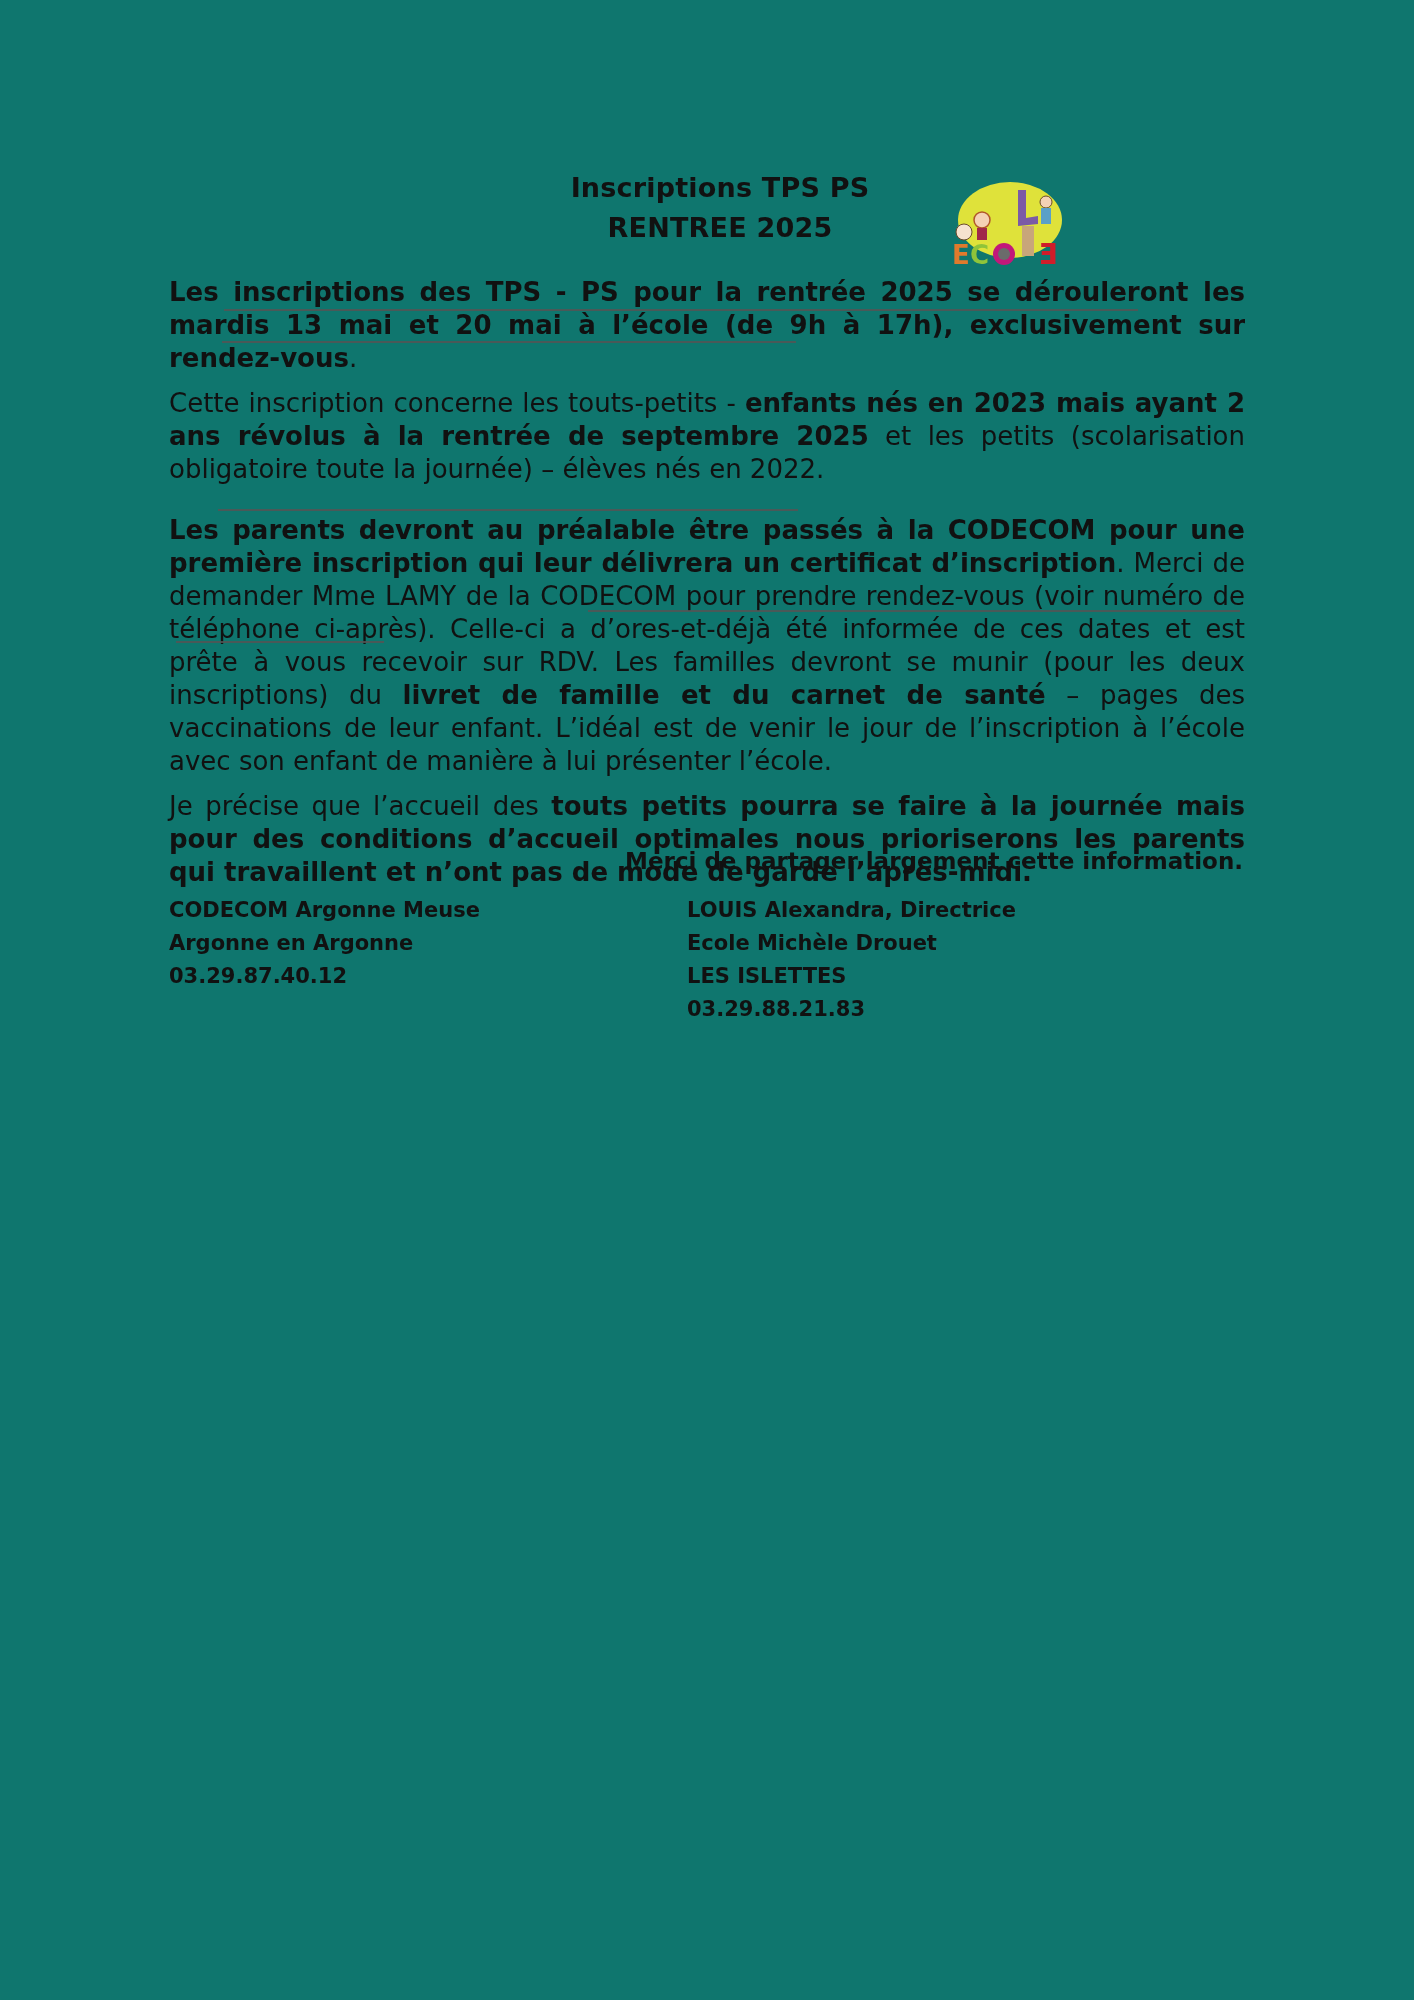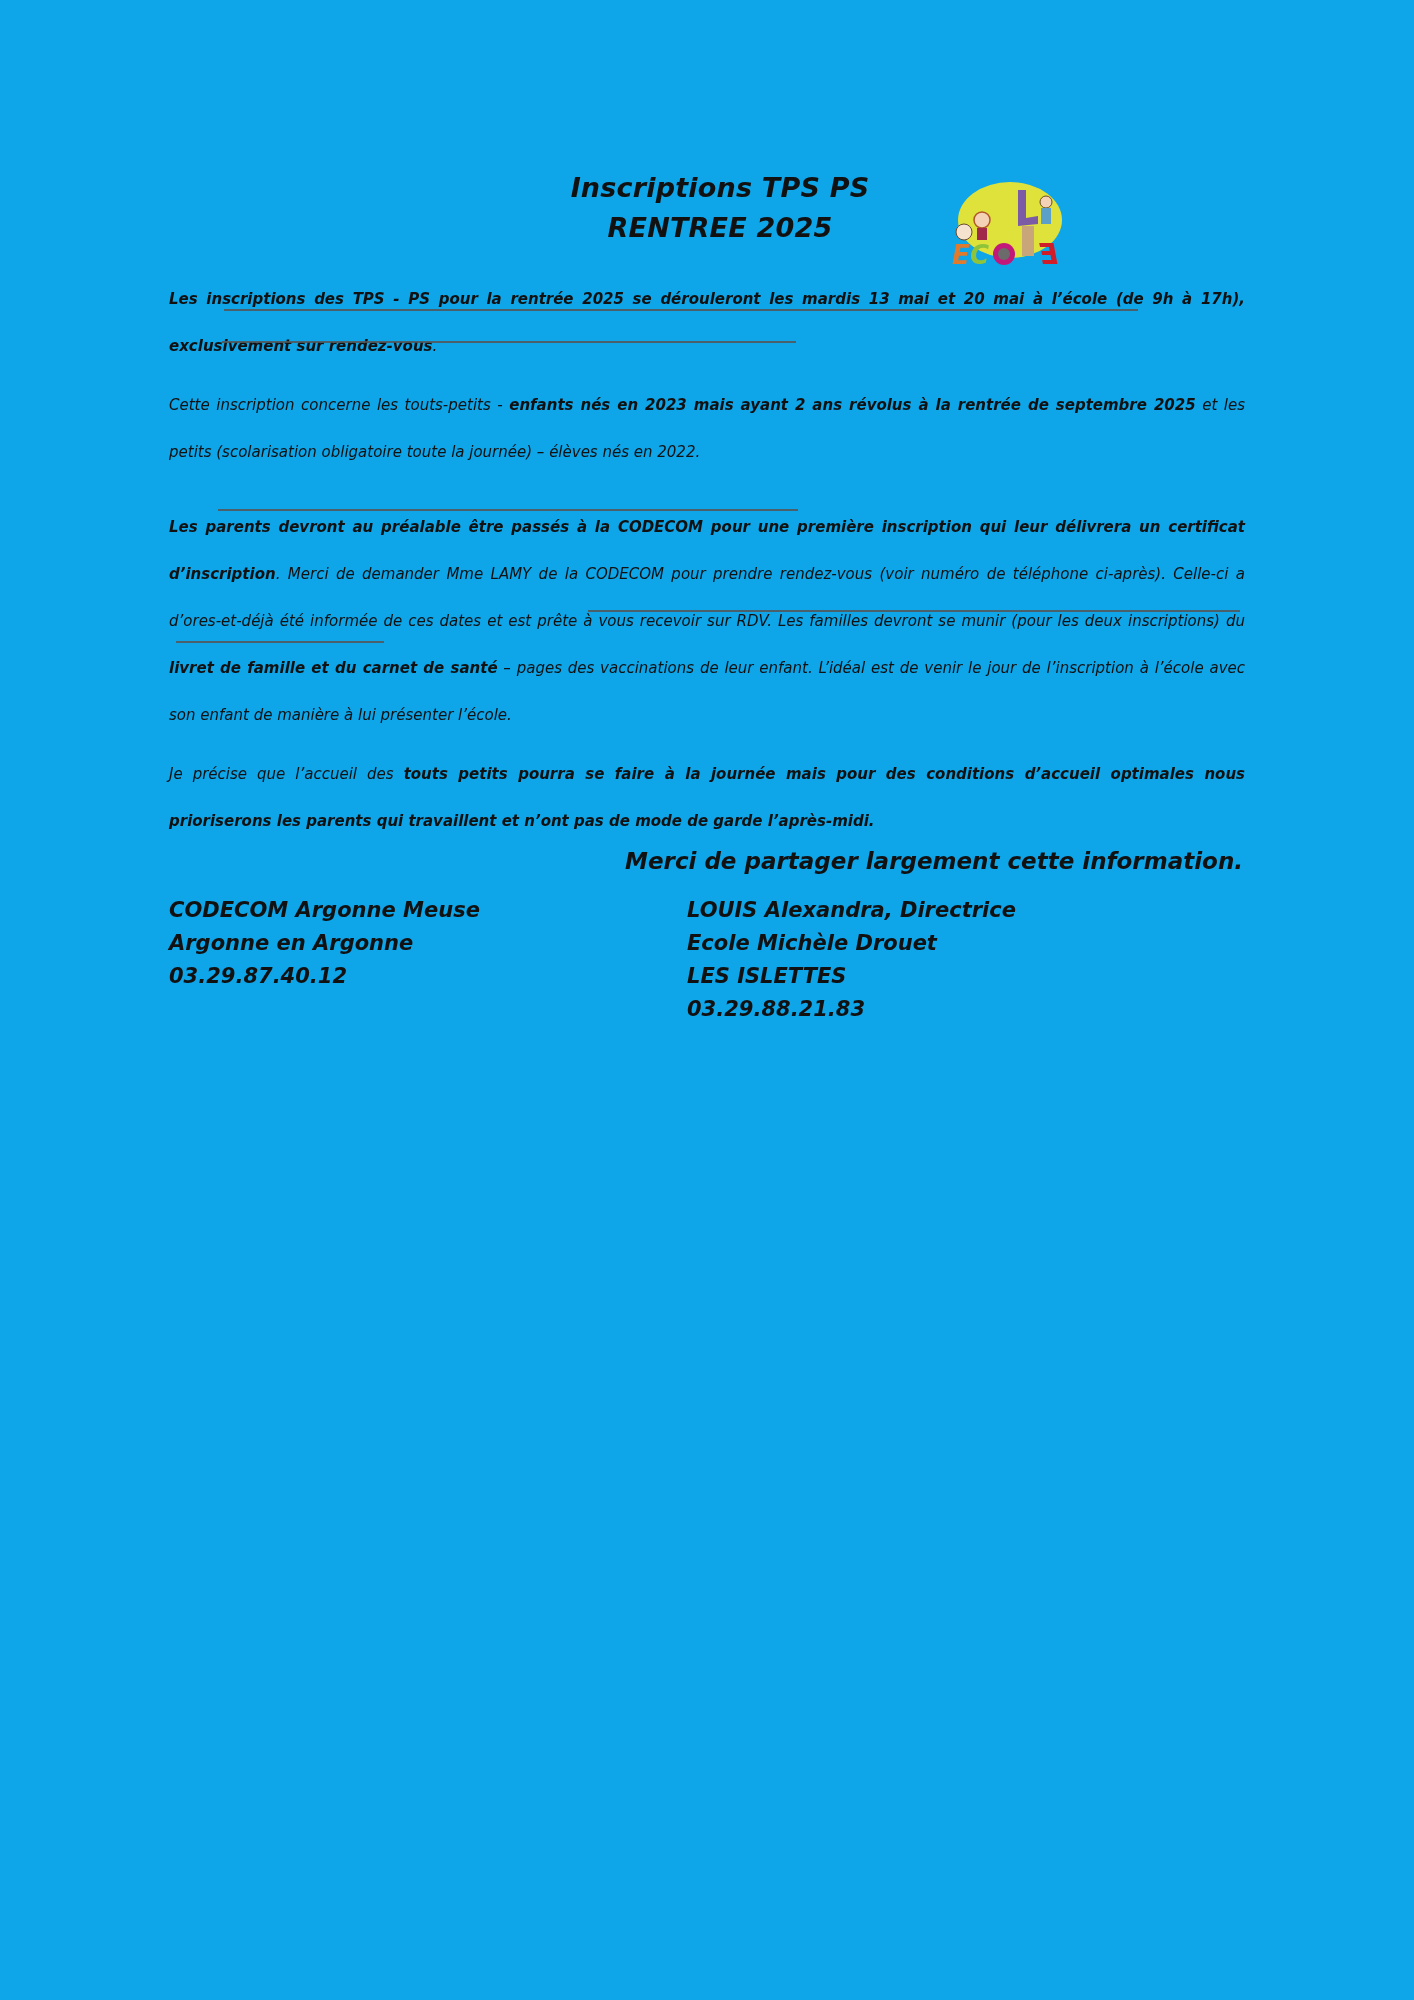--- a/index.html
+++ b/index.html
@@ -13,22 +13,21 @@
       position: relative;
       overflow: hidden;
       font-family: "DejaVu Sans", sans-serif;
       color: #111111;
     }
     .page {
       position: absolute;
       left: 0; top: 0;
       width: 1414px;
       height: 2000px;
-      background: #0ea5e9;
-      font-style: italic;
+      background: #0f766e;
     }
     .title-block {
       position: absolute;
       left: 440px;
       top: 168px;
       width: 560px;
       text-align: center;
       font-weight: bold;
       font-size: 27px;
       line-height: 40px;
@@ -40,22 +39,22 @@
       left: 948px;
       top: 180px;
       width: 118px;
       height: 88px;
     }
     .content {
       position: absolute;
       left: 169px;
       top: 276px;
       width: 1076px;
-      font-size: 15px;
-      line-height: 47px;
+      font-size: 26px;
+      line-height: 33px;
     }
     .para {
       margin: 0 0 12px 0;
       text-align: justify;
     }
     .para b { font-weight: bold; }
     .para.p2 { margin-bottom: 28px; }
     .para.p3 { margin-bottom: 12px; }
     .closing {
       position: absolute;

